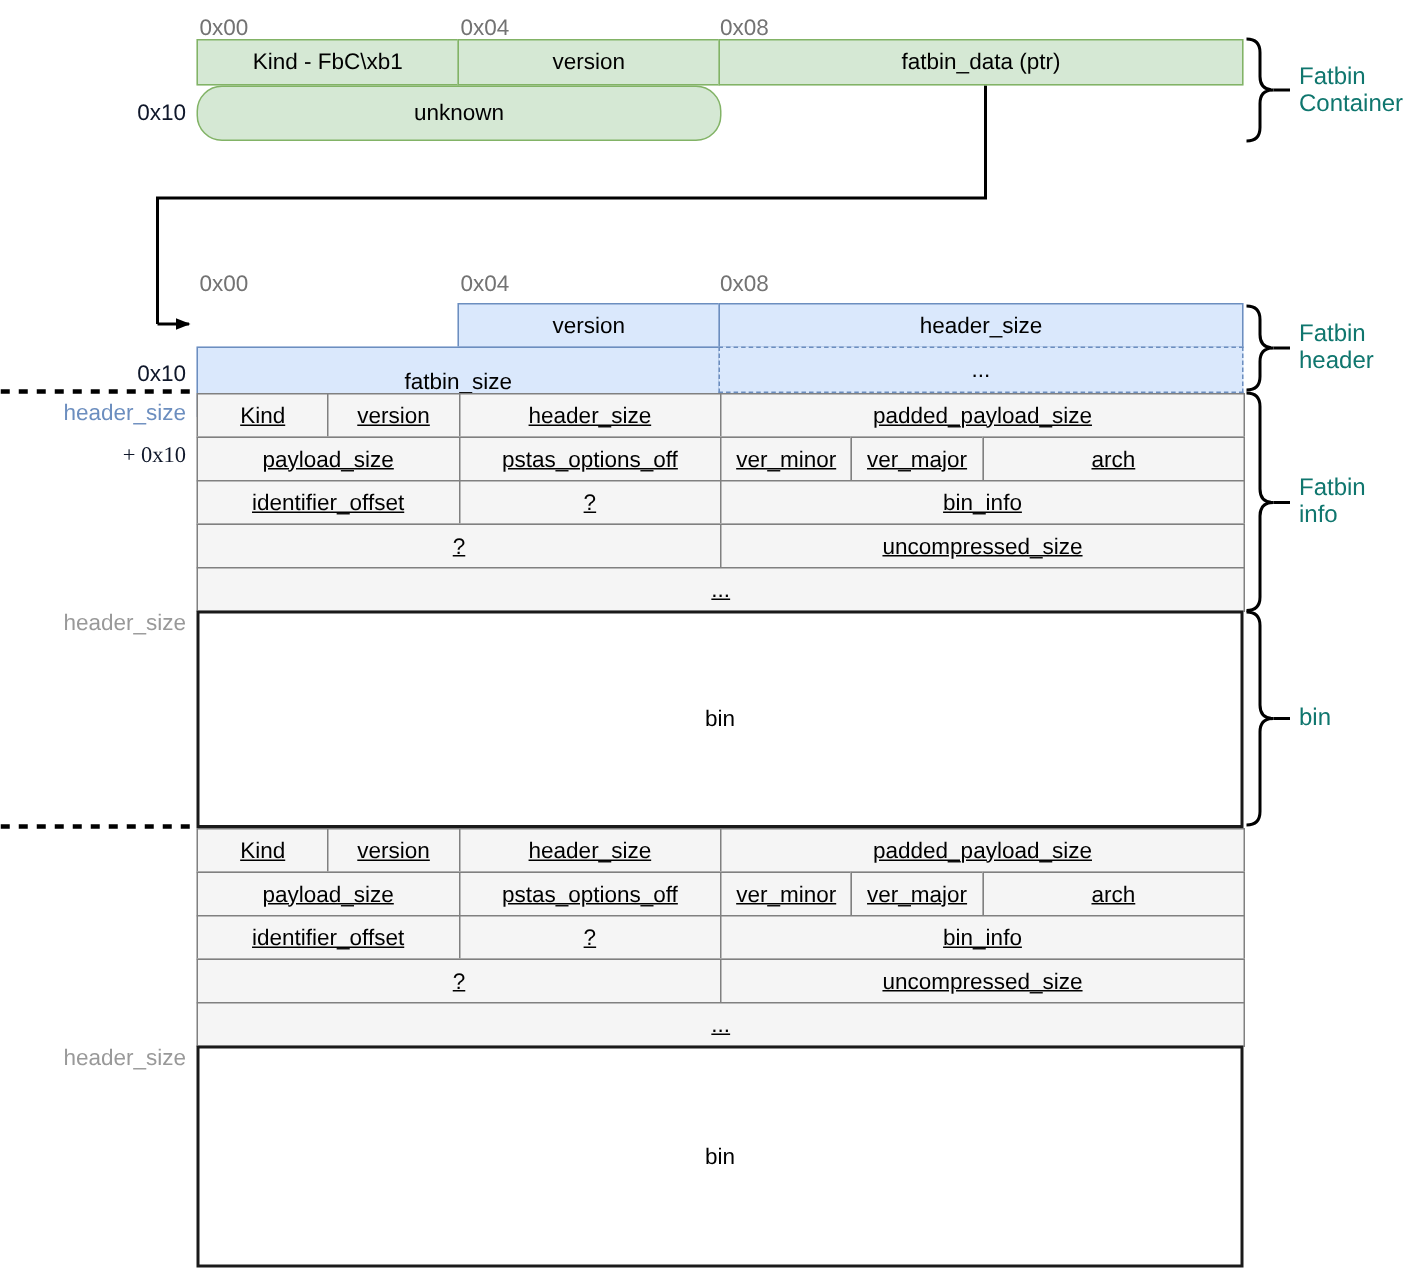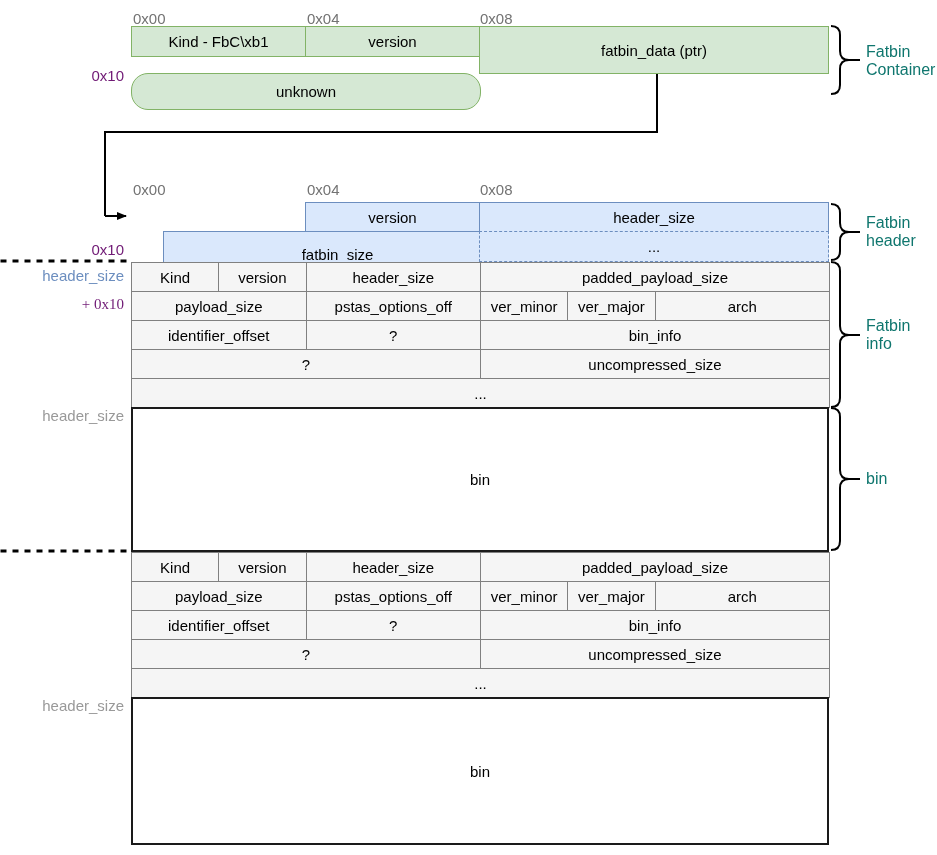--- a/index.html
+++ b/index.html
@@ -45,20 +45,21 @@
     border: 1px solid #6c8ebf;
   }
   .blue-dashed {
     background: #dae8fc;
     border: 1px dashed #6c8ebf;
   }
   
   .grey {
     background: #f5f5f5;
     border: 1px solid #808080;
+    text-decoration: underline;
   }
   
   .white {
     background: #ffffff;
     border: 2px solid #1a1a1a;
   }
 
   
   .offset {
     position: absolute;
@@ -68,21 +69,21 @@
     white-space: nowrap;
   }
 
   
   .rowlabel {
     position: absolute;
     font-size: 15px;
     line-height: 1;
     text-align: right;
     white-space: nowrap;
-    color: #701a75;
+    color: #0f172a;
   }
   .rowlabel.blue-txt  { color: #6c8ebf; }
   .rowlabel.grey-txt  { color: #999999; }
 
   
   .bracelabel {
     position: absolute;
     font-size: 16px;
     line-height: 1.12;
     color: #0f766e;
@@ -143,37 +144,37 @@
       <line x1="849" y1="479" x2="860" y2="479"></line>
     </g>
   </svg>
 
   <div class="offset" style="left:133px; top:11px;">0x00</div>
   <div class="offset" style="left:307px; top:11px;">0x04</div>
   <div class="offset" style="left:480px; top:11px;">0x08</div>
 
   <div class="cell green" style="left:131px; top:26px; width:175px; height:31px;">Kind - FbC\xb1</div>
   <div class="cell green" style="left:305px; top:26px; width:175px; height:31px;">version</div>
-  <div class="cell green" style="left:479px; top:26px; width:350px; height:48px;">fatbin_data (ptr)</div>
+  <div class="cell green" style="left:479px; top:26px; width:350px; height:31px;">fatbin_data (ptr)</div>
 
   <div class="rowlabel" style="left:66px; top:68px; width:58px;">0x10</div>
-  <div class="cell green" style="left:131px; top:73px; width:350px; height:37px;border-radius:17px;">unknown</div>
+  <div class="cell green" style="left:131px; top:57px; width:350px; height:37px;border-radius:17px;">unknown</div>
 
   <div class="bracelabel" style="left:866px; top:43px;">Fatbin
 Container</div>
 
   <div class="offset" style="left:133px; top:182px;">0x00</div>
   <div class="offset" style="left:307px; top:182px;">0x04</div>
   <div class="offset" style="left:480px; top:182px;">0x08</div>
 
   <div class="cell blue" style="left:305px; top:202px; width:175px; height:30px;">version</div>
   <div class="cell blue" style="left:479px; top:202px; width:350px; height:30px;">header_size</div>
 
   <div class="rowlabel" style="left:66px; top:242px; width:58px;">0x10</div>
-  <div class="cell blue" style="left:131px; top:231px; width:349px; height:47px;margin-left:32px;">fatbin_size</div>
+  <div class="cell blue" style="left:131px; top:231px; width:349px; height:47px;">fatbin_size</div>
   <div class="cell blue-dashed" style="left:479px; top:231px; width:350px; height:31px;">...</div>
 
   <div class="bracelabel" style="left:866px; top:214px;">Fatbin
 header</div>
 
   <div class="rowlabel blue-txt" style="left:10px; top:268px; width:114px;">header_size</div>
   <div class="rowlabel" style="left:10px; top:297px; width:114px;font-family:Liberation Serif, serif;">+ 0x10</div>
   <div class="rowlabel grey-txt" style="left:10px; top:408px; width:114px;">header_size</div>
   <div class="rowlabel grey-txt" style="left:10px; top:698px; width:114px;">header_size</div>
 

